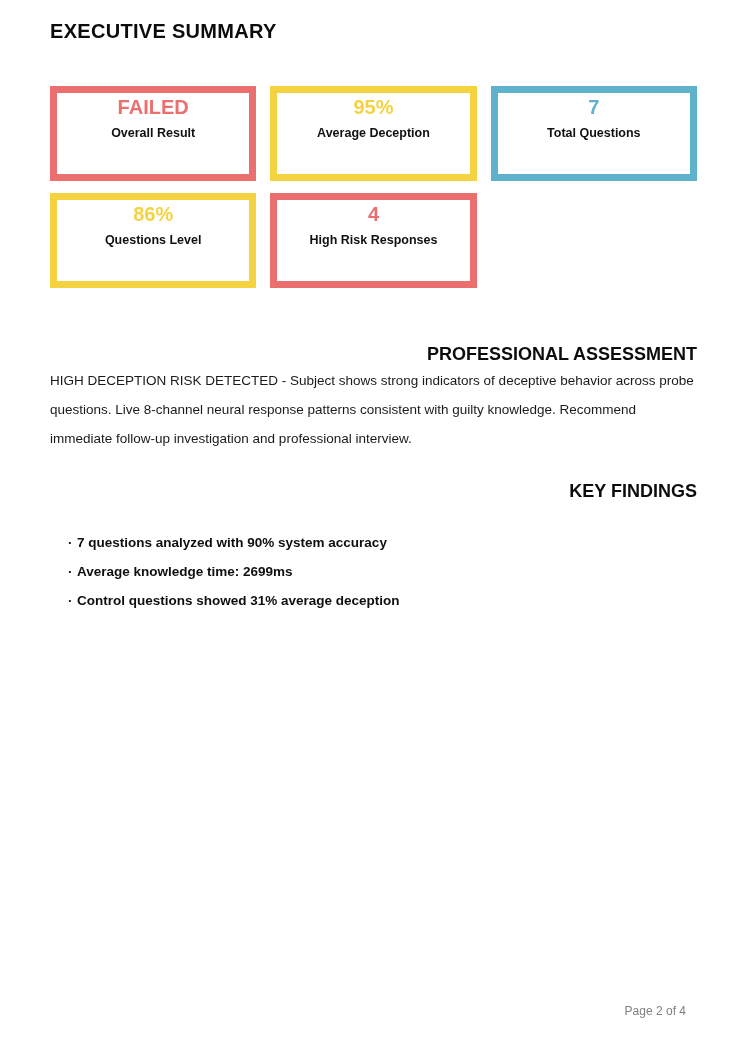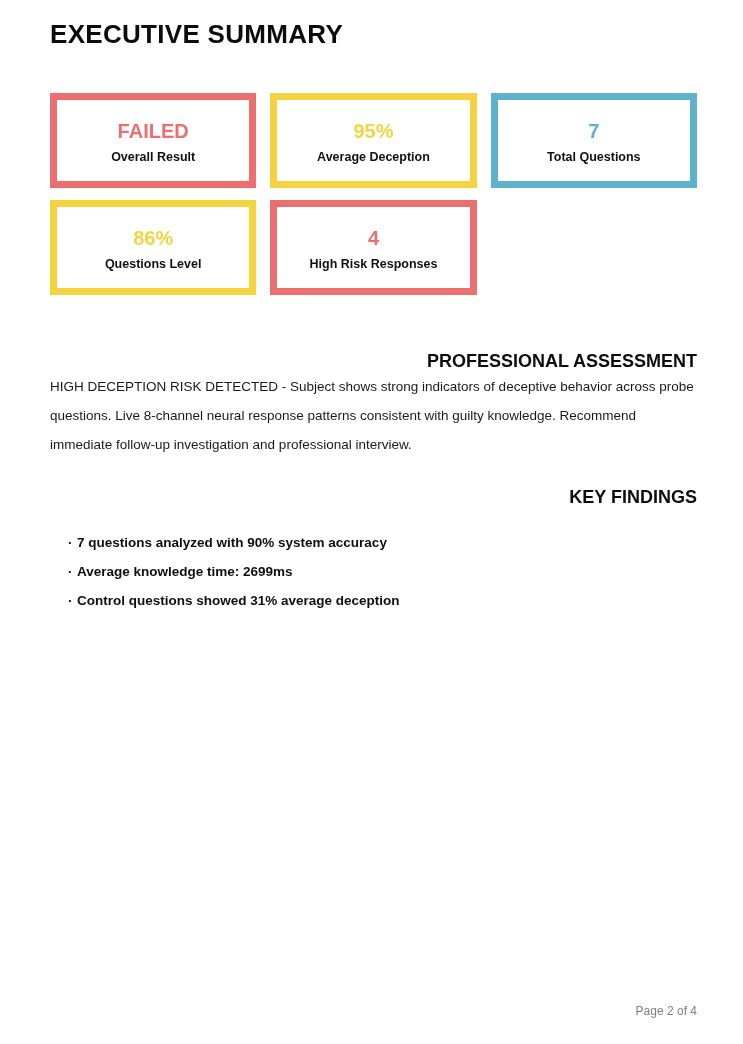--- a/index.html
+++ b/index.html
@@ -9,41 +9,40 @@
     height: 1044px;
     position: relative;
     overflow: hidden;
     font-family: "Liberation Sans", sans-serif;
     color: #111111;
   }
   .page {
     padding: 20px 46px 0 50px;
   }
   .doc-title {
-    font-size: 26px;
+    font-size: 20px;
     font-weight: bold;
     letter-spacing: 0.3px;
     color: #0c0c0c;
     line-height: 1.1;
   }
   .stat-grid {
     margin-top: 44px;
     display: grid;
     grid-template-columns: repeat(3, 1fr);
     column-gap: 14px;
     row-gap: 12px;
   }
   .stat-card {
     height: 95px;
     border: 7px solid #cccccc; 
     background: #ffffff;
     display: flex;
     flex-direction: column;
     align-items: center;
-    justify-content: center;
     gap: 10px;
     padding-top: 4px;
   }
   .card-value {
     font-size: 20px;
     font-weight: bold;
     line-height: 1;
   }
   .card-label {
     font-size: 12.5px;
@@ -61,21 +60,21 @@
   .assessment-heading { margin-top: 57px; }
   .assessment-body {
     margin-top: 2px;
     font-size: 13.5px;
     line-height: 29px;
     color: #1a1a1a;
     max-width: 650px;
   }
   .findings-heading { margin-top: 29px; }
   .findings-list {
-    margin-top: 21px;
+    margin-top: 27px;
     list-style: none;
     padding-left: 18px;
   }
   .findings-list li {
     position: relative;
     font-size: 13.5px;
     font-weight: bold;
     color: #0f0f0f;
     height: 29px;
     line-height: 29px;
@@ -85,21 +84,21 @@
   .findings-list li::before {
     content: "\00B7";
     position: absolute;
     left: 0;
     top: 0;
     font-weight: bold;
   }
   .page-footer {
     position: absolute;
     top: 1004px;
-    right: 46px;
+    right: 57px;
     font-size: 12px;
     color: #808080;
   }
 </style>
 </head>
 <body>
 
 <div class="page">
 
   <h1 class="doc-title">EXECUTIVE SUMMARY</h1>

